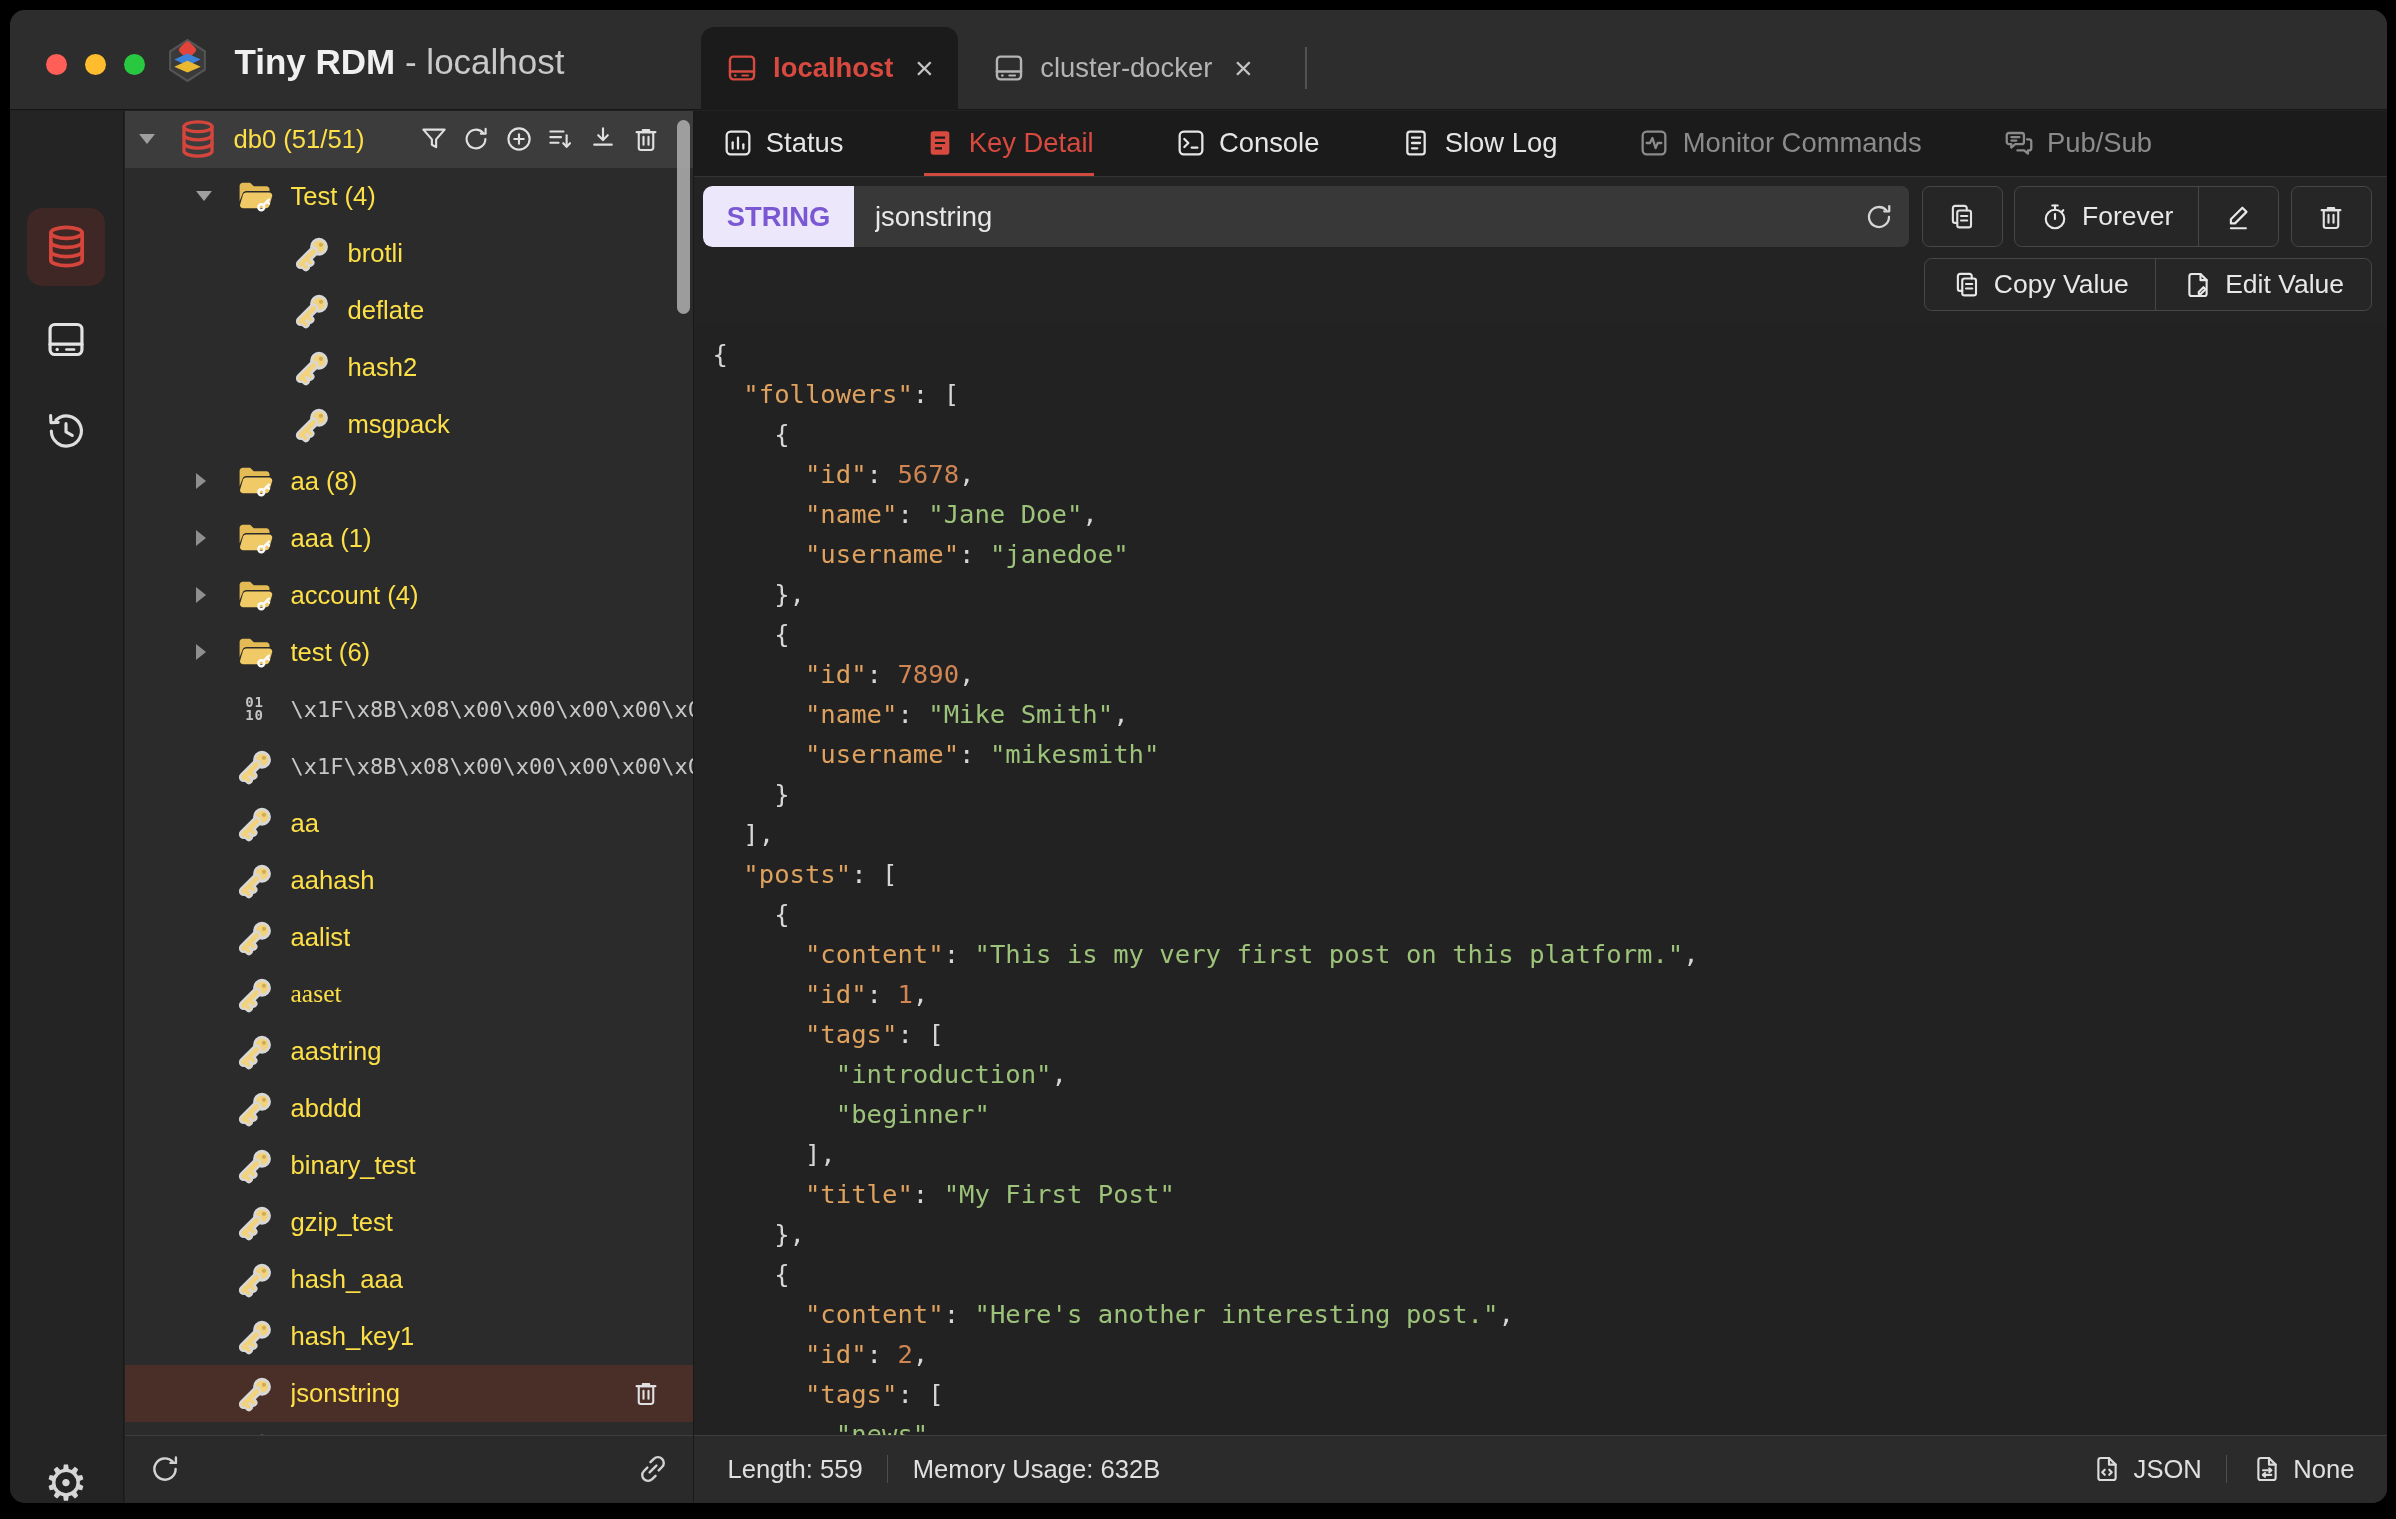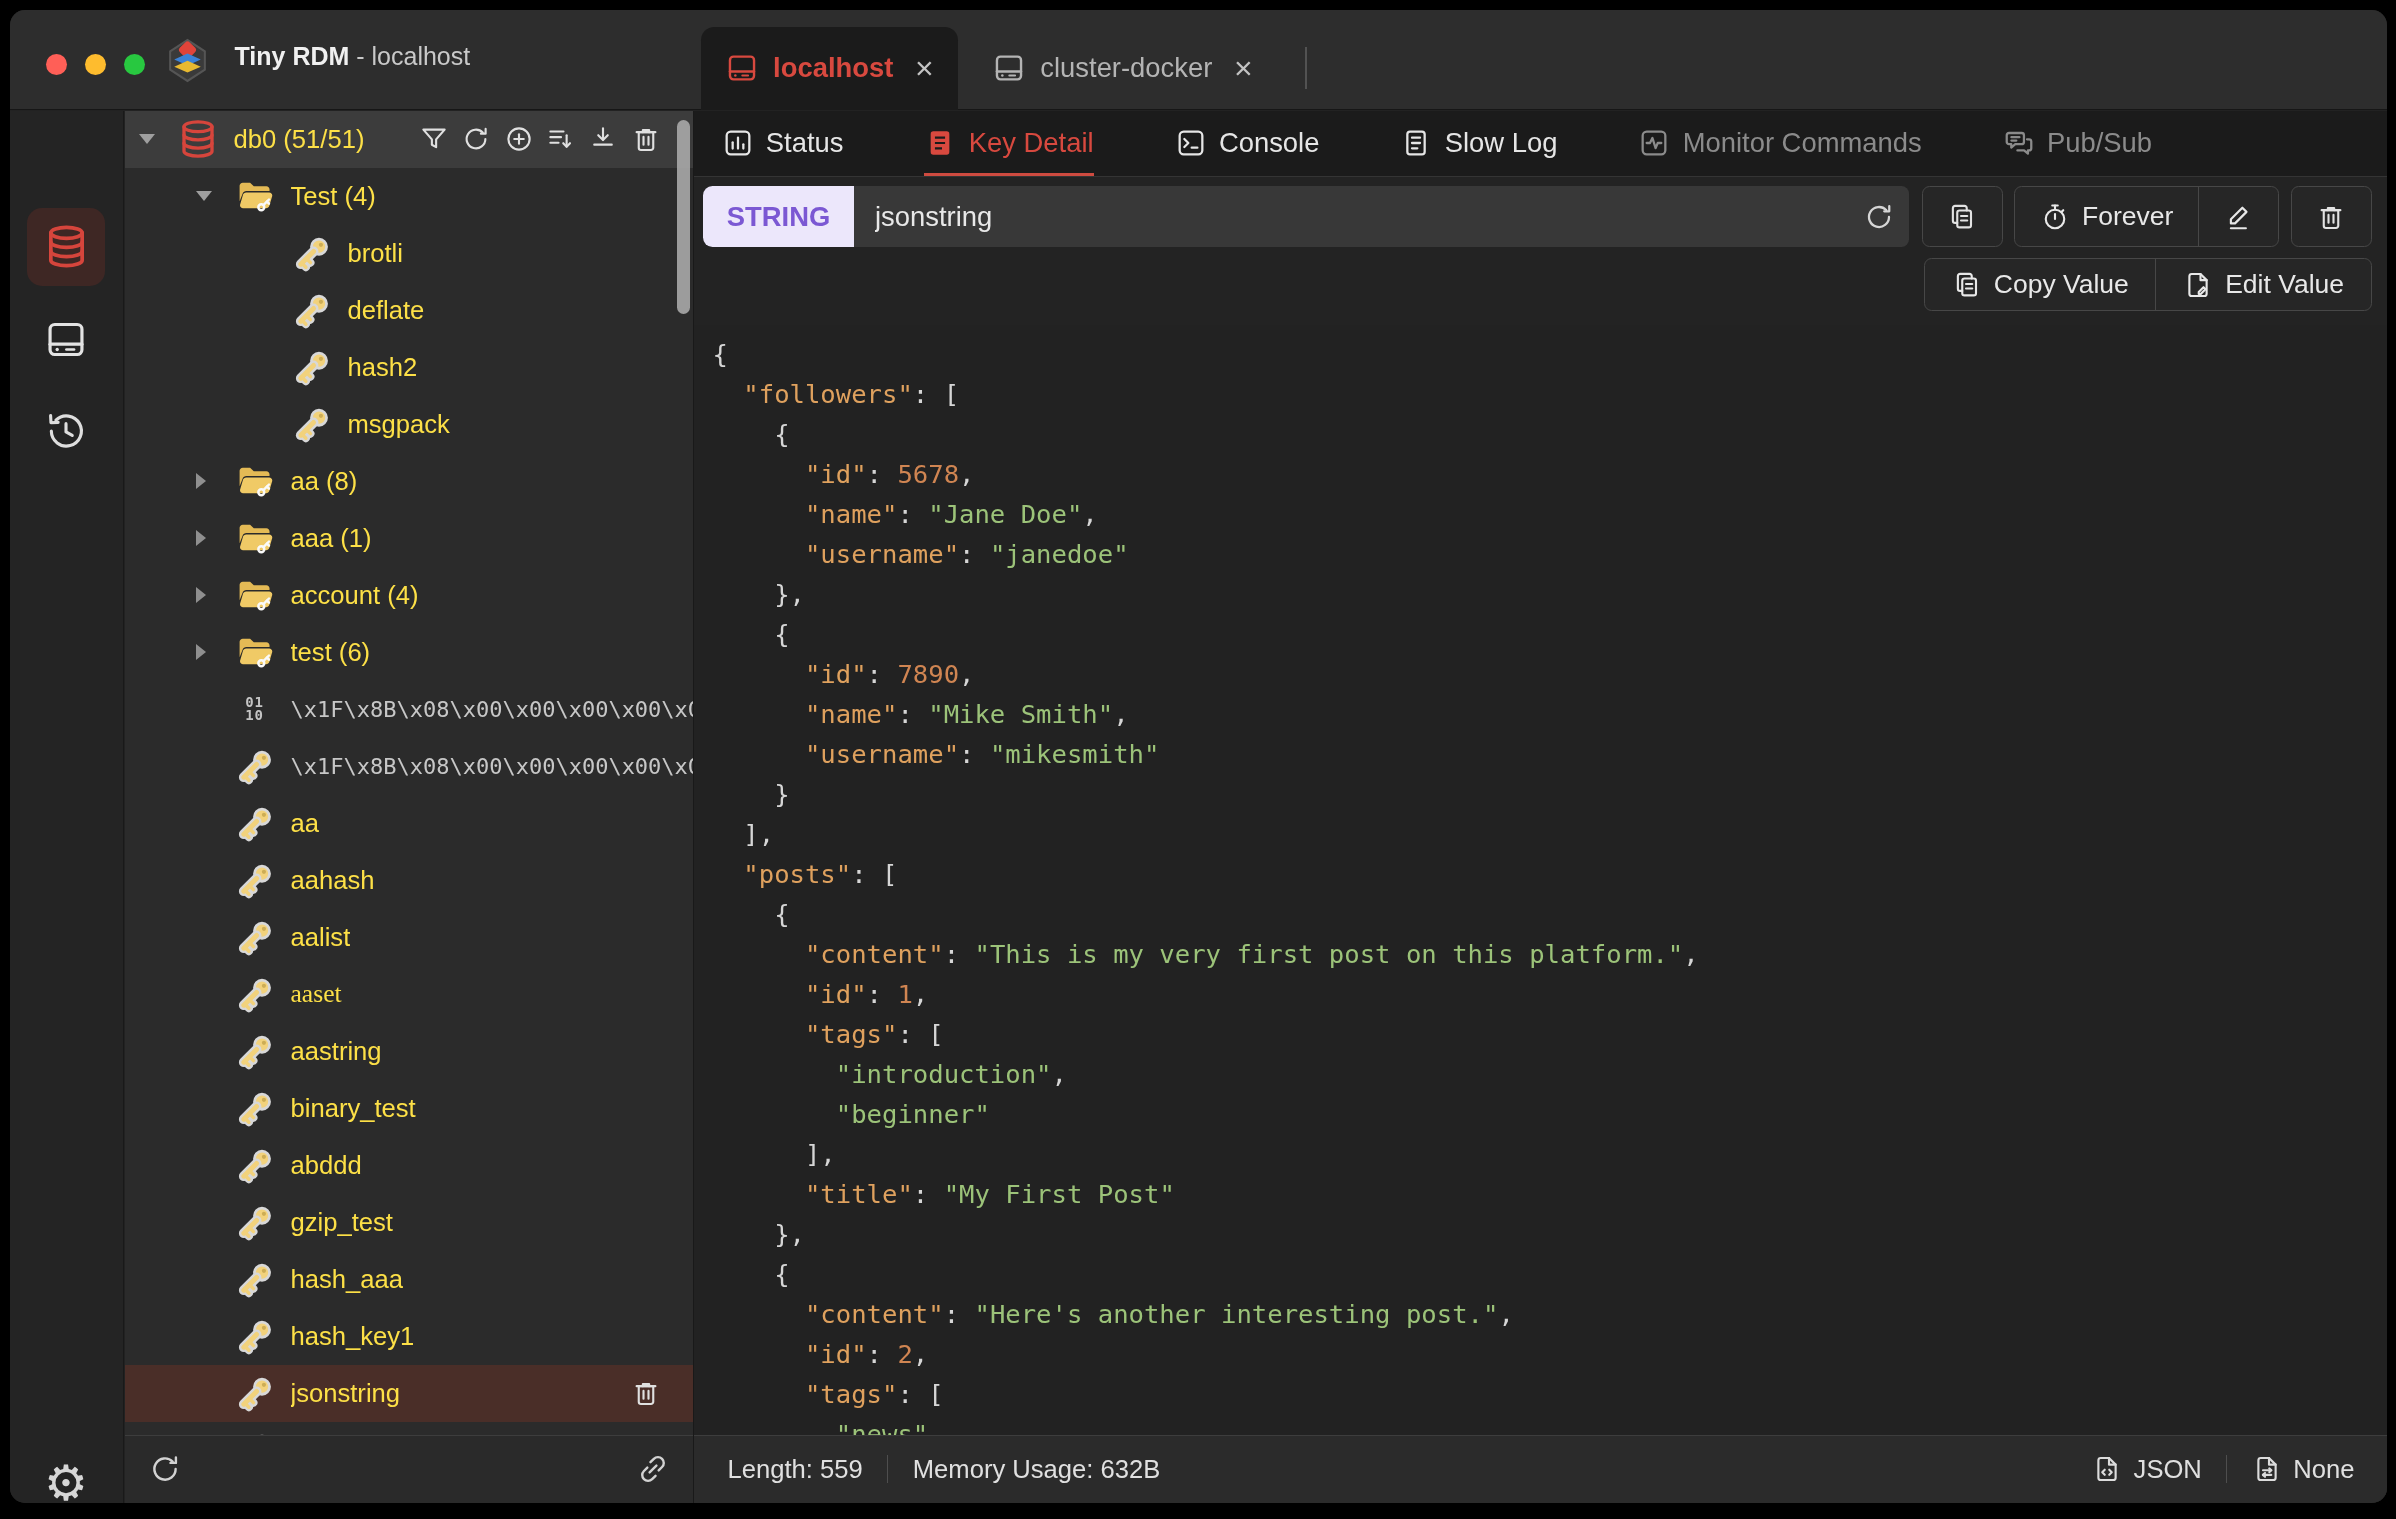--- a/index.html
+++ b/index.html
@@ -5,21 +5,21 @@
   * { margin:0; padding:0; box-sizing:border-box; }
   html,body { width:2396px; height:1520px; background:#000; font-family:"Liberation Sans", sans-serif; overflow:hidden; }
   .window { position:absolute; left:9.5px; top:9.5px; width:2377px; height:1493px; background:#222222; border-radius:15px; overflow:hidden; }
 
   
   .titlebar { position:absolute; left:0; top:0; width:100%; height:100px; background:#2d2d2d; border-bottom:0.9px solid #161616; }
   .lights { position:absolute; left:36px; top:44px; display:flex; gap:18px; }
   .light { width:21px; height:21px; border-radius:50%; }
   .light.r{ background:#ff5f57; } .light.y{ background:#febc2e; } .light.g{ background:#28c840; }
   .appicon { position:absolute; left:153px; top:26.5px; width:49px; height:49px; }
-  .apptitle { position:absolute; left:225px; top:32px; font-size:25px; color:#c9c9c9; white-space:nowrap; }
+  .apptitle { position:absolute; left:225px; top:32px; font-size:35px; color:#c9c9c9; white-space:nowrap; }
   .apptitle b { color:#f0f0f0; font-weight:bold; }
 
   
   .conn-tabs { position:absolute; left:691px; top:17px; height:83px; display:flex; align-items:flex-end; }
   .conn-tab { height:83px; display:flex; align-items:center; gap:14px; padding:0 24.6px; border-radius:13.2px 13.2px 0 0; font-size:27.4px; }
   .conn-tab.active { background:#1b1b1b; color:#d8493f; font-weight:bold; }
   .conn-tab.inactive { background:transparent; color:#b4b4b4; margin-left:9.5px; }
   .conn-tab .tico { width:34px; height:34px; }
   .conn-tab .closex { font-size:32px; color:#c3c3c3; font-weight:normal; margin-left:7.6px; line-height:1; }
   .tab-divider { width:1.9px; height:42px; background:#525252; margin:0 0 21px 28px; }
@@ -472,35 +472,35 @@
           <span class="ti">
             <svg viewBox="0 0 24 24" fill="none" stroke-linecap="round">
               <circle cx="16" cy="8.4" r="4.3" fill="#f2d27c" stroke="#d8d8d8" stroke-width="1.6"></circle>
               <circle cx="17.1" cy="7.3" r="1.2" fill="#cdad55" stroke="none"></circle>
               <path d="M12.9 11.1 5.6 18.4" stroke="#d8d8d8" stroke-width="5.6"></path>
               <path d="M8.8 15.2l2.3 2.3M6.2 17.8l2.3 2.3" stroke="#d8d8d8" stroke-width="4.6"></path>
               <path d="M12.9 11.1 5.6 18.4" stroke="#f2d27c" stroke-width="2.8"></path>
               <path d="M8.8 15.2l2.3 2.3M6.2 17.8l2.3 2.3" stroke="#f2d27c" stroke-width="2"></path>
             </svg>
           </span>
+          <span class="tlbl">abddd</span>
+        </div>
+        <div class="tree-row" style="padding-left: 71px;">
+          <span class="chev"></span>
+          <span class="ti">
+            <svg viewBox="0 0 24 24" fill="none" stroke-linecap="round">
+              <circle cx="16" cy="8.4" r="4.3" fill="#f2d27c" stroke="#d8d8d8" stroke-width="1.6"></circle>
+              <circle cx="17.1" cy="7.3" r="1.2" fill="#cdad55" stroke="none"></circle>
+              <path d="M12.9 11.1 5.6 18.4" stroke="#d8d8d8" stroke-width="5.6"></path>
+              <path d="M8.8 15.2l2.3 2.3M6.2 17.8l2.3 2.3" stroke="#d8d8d8" stroke-width="4.6"></path>
+              <path d="M12.9 11.1 5.6 18.4" stroke="#f2d27c" stroke-width="2.8"></path>
+              <path d="M8.8 15.2l2.3 2.3M6.2 17.8l2.3 2.3" stroke="#f2d27c" stroke-width="2"></path>
+            </svg>
+          </span>
           <span class="tlbl">binary_test</span>
-        </div>
-        <div class="tree-row" style="padding-left: 71px;">
-          <span class="chev"></span>
-          <span class="ti">
-            <svg viewBox="0 0 24 24" fill="none" stroke-linecap="round">
-              <circle cx="16" cy="8.4" r="4.3" fill="#f2d27c" stroke="#d8d8d8" stroke-width="1.6"></circle>
-              <circle cx="17.1" cy="7.3" r="1.2" fill="#cdad55" stroke="none"></circle>
-              <path d="M12.9 11.1 5.6 18.4" stroke="#d8d8d8" stroke-width="5.6"></path>
-              <path d="M8.8 15.2l2.3 2.3M6.2 17.8l2.3 2.3" stroke="#d8d8d8" stroke-width="4.6"></path>
-              <path d="M12.9 11.1 5.6 18.4" stroke="#f2d27c" stroke-width="2.8"></path>
-              <path d="M8.8 15.2l2.3 2.3M6.2 17.8l2.3 2.3" stroke="#f2d27c" stroke-width="2"></path>
-            </svg>
-          </span>
-          <span class="tlbl">abddd</span>
         </div>
         <div class="tree-row" style="padding-left: 71px;">
           <span class="chev"></span>
           <span class="ti">
             <svg viewBox="0 0 24 24" fill="none" stroke-linecap="round">
               <circle cx="16" cy="8.4" r="4.3" fill="#f2d27c" stroke="#d8d8d8" stroke-width="1.6"></circle>
               <circle cx="17.1" cy="7.3" r="1.2" fill="#cdad55" stroke="none"></circle>
               <path d="M12.9 11.1 5.6 18.4" stroke="#d8d8d8" stroke-width="5.6"></path>
               <path d="M8.8 15.2l2.3 2.3M6.2 17.8l2.3 2.3" stroke="#d8d8d8" stroke-width="4.6"></path>
               <path d="M12.9 11.1 5.6 18.4" stroke="#f2d27c" stroke-width="2.8"></path>

